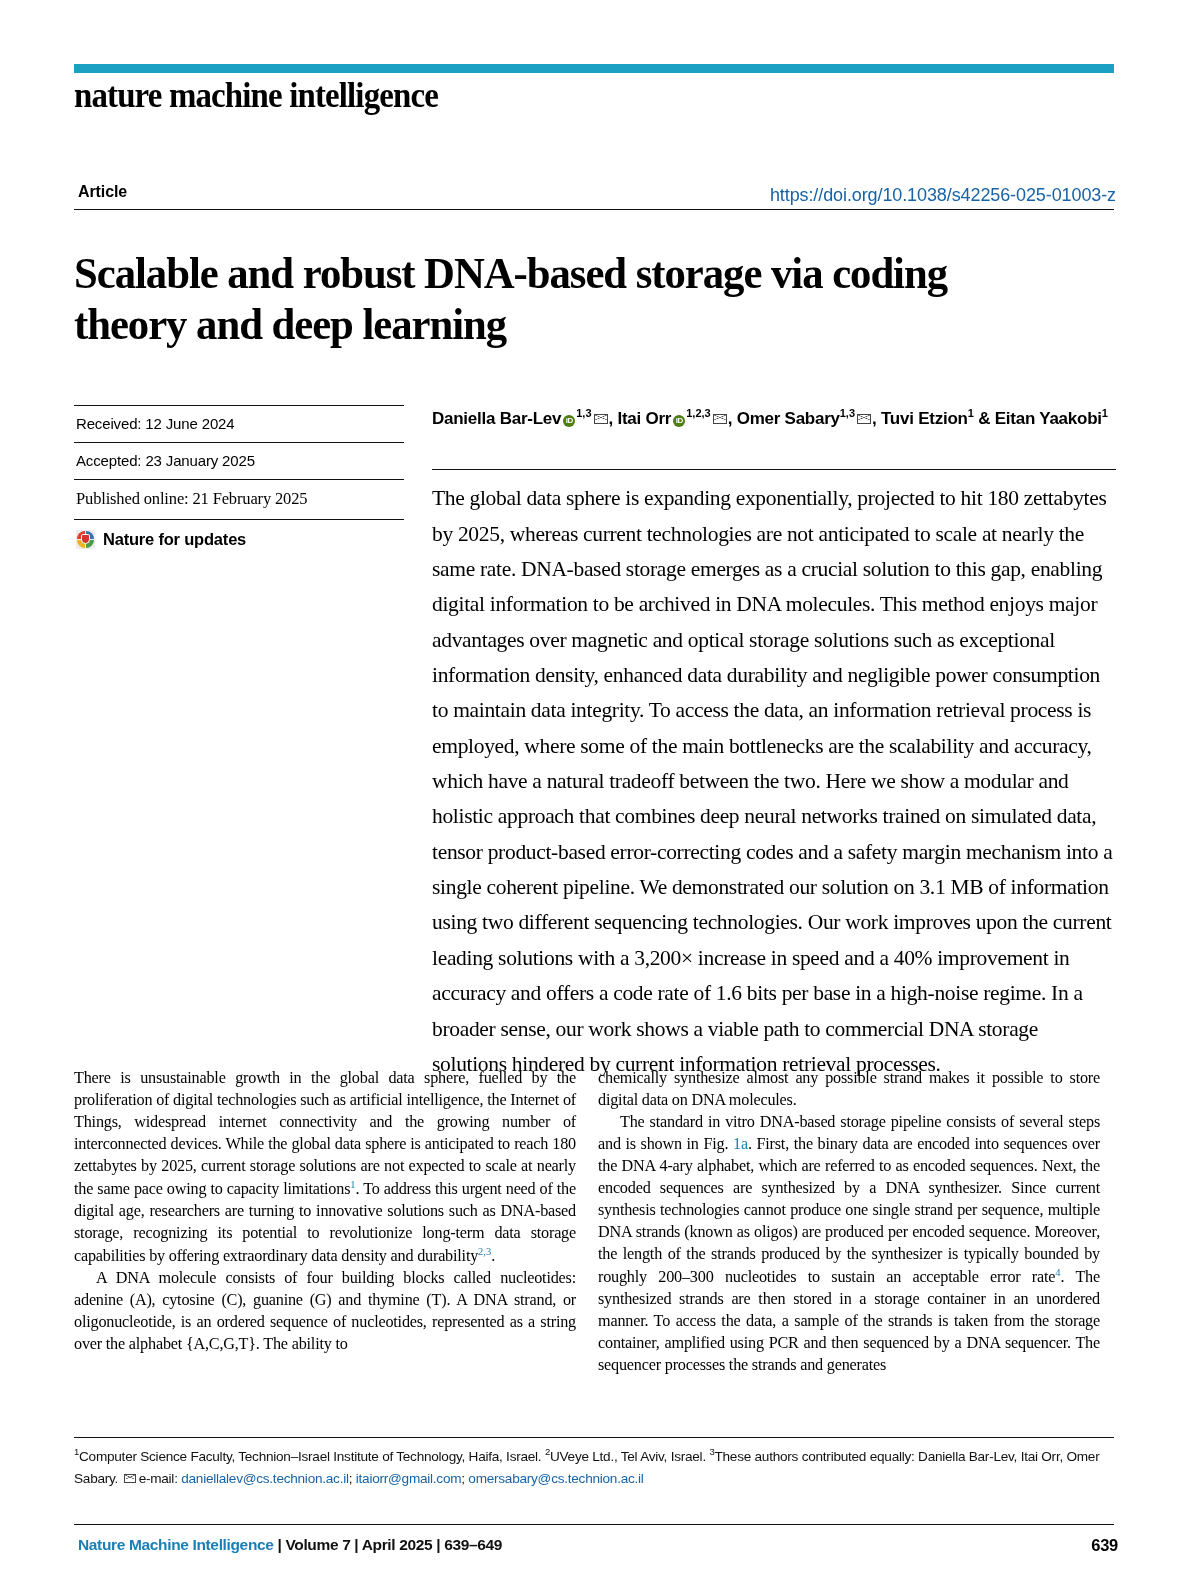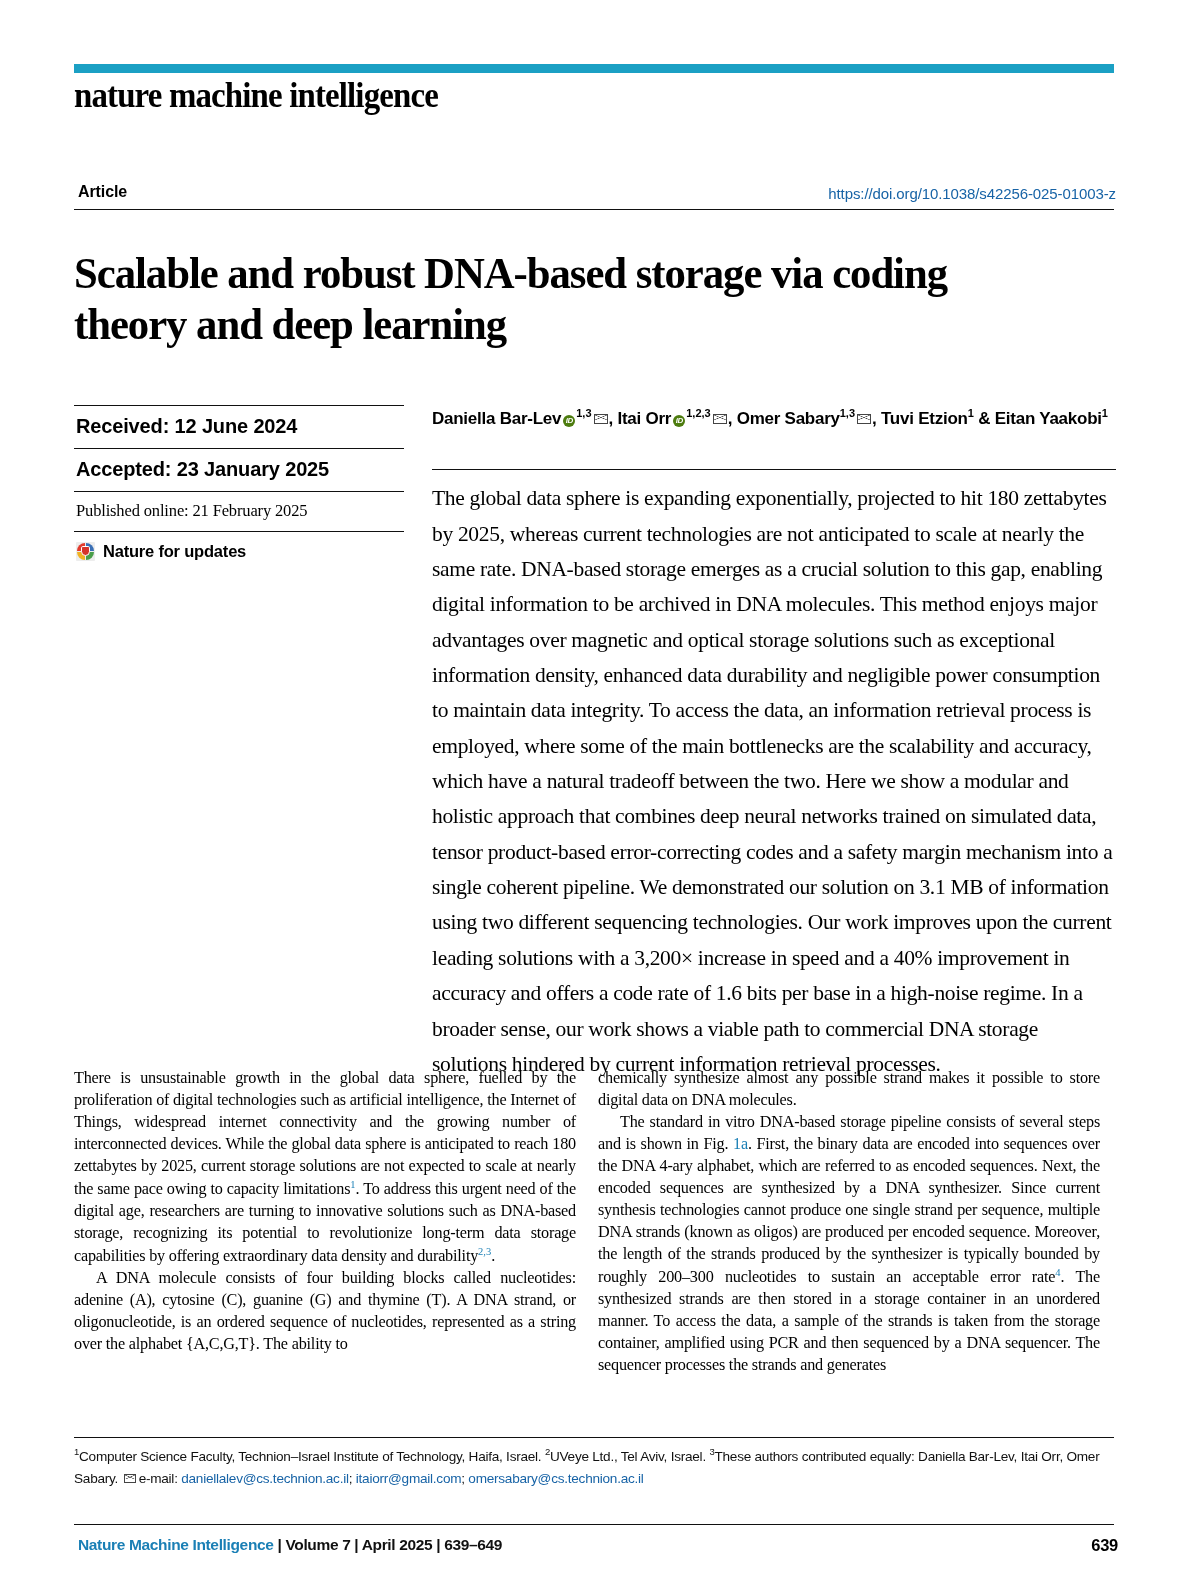--- a/index.html
+++ b/index.html
@@ -46,21 +46,21 @@
   .article-label {
     position: absolute;
     left: 78px; top: 183px;
     font-size: 16px;
     font-weight: bold;
     letter-spacing: -0.1px;
   }
   .doi-link {
     position: absolute;
     right: 84px; top: 185px;
-    font-size: 15px;
+    font-size: 18px;
     color: #1763a6;
     text-decoration: none;
     letter-spacing: -0.1px;
   }
   .rule-under-article {
     position: absolute;
     left: 74px; top: 209px;
     width: 1040px; height: 1px;
     background: #111;
   }
@@ -85,22 +85,22 @@
     position: absolute;
     left: 74px; top: 405px;
     width: 330px;
   }
   .meta-rule {
     height: 1px;
     background: #111;
     width: 100%;
   }
   .meta-item {
-    font-size: 20px;
-    font-weight: bold;
+    font-size: 15px;
+    font-weight: normal;
     padding: 9px 2px 10px 2px;
     letter-spacing: -0.15px;
   }
   .meta-item.serif {
     font-family: "Liberation Serif", serif;
     font-weight: normal;
     font-size: 16.5px;
   }
   .crossmark {
     display: flex;
@@ -161,21 +161,20 @@
     border-radius: 50%;
     background: #4d7c0f;
     color: #fff;
     font-size: 8px;
     font-weight: bold;
     line-height: 12px;
     text-align: center;
     vertical-align: 1px;
     margin: 0 1px 0 2px;
     letter-spacing: -0.5px;
-    font-style: italic;
   }
   .envelope {
     display: inline-block;
     width: 14px; height: 10px;
     border: 1.2px solid #444;
     vertical-align: 0px;
     margin: 0 1px 0 2px;
     position: relative;
     box-sizing: border-box;
   }

